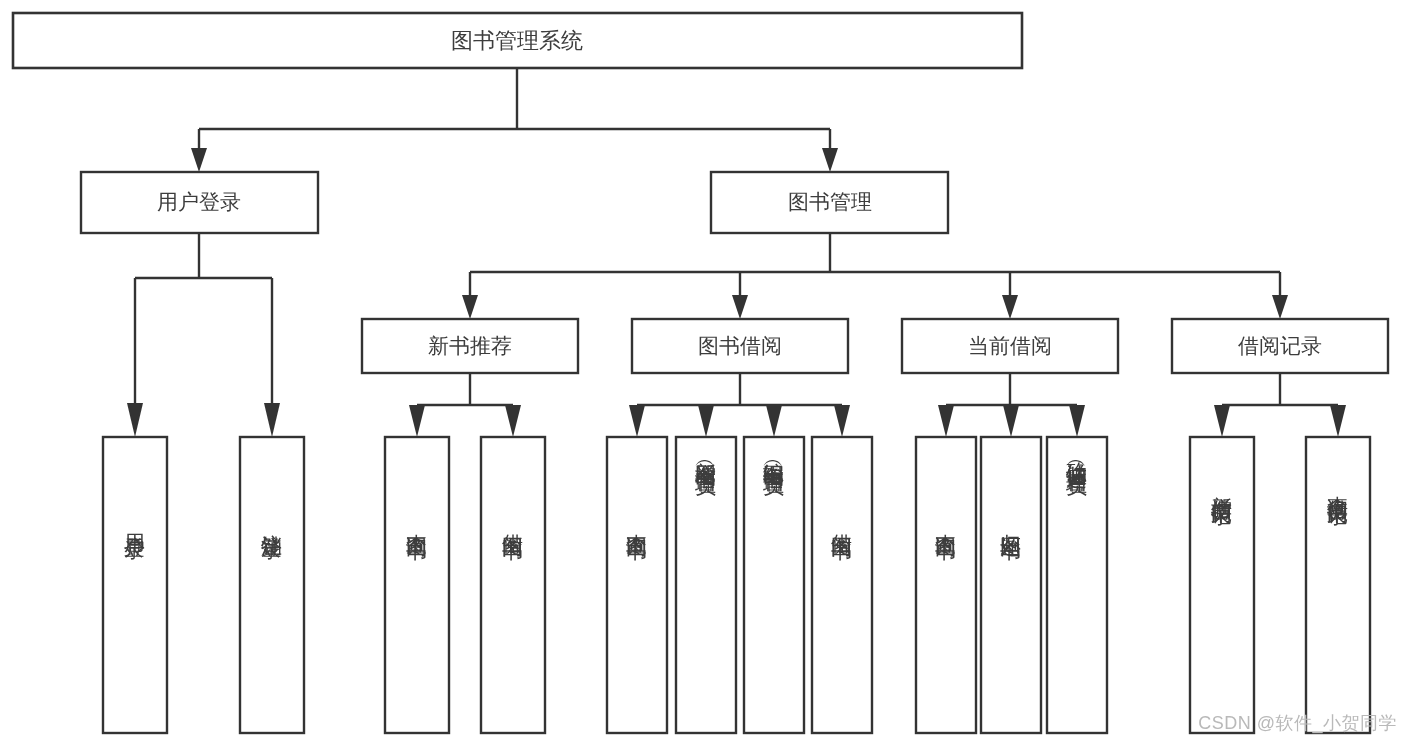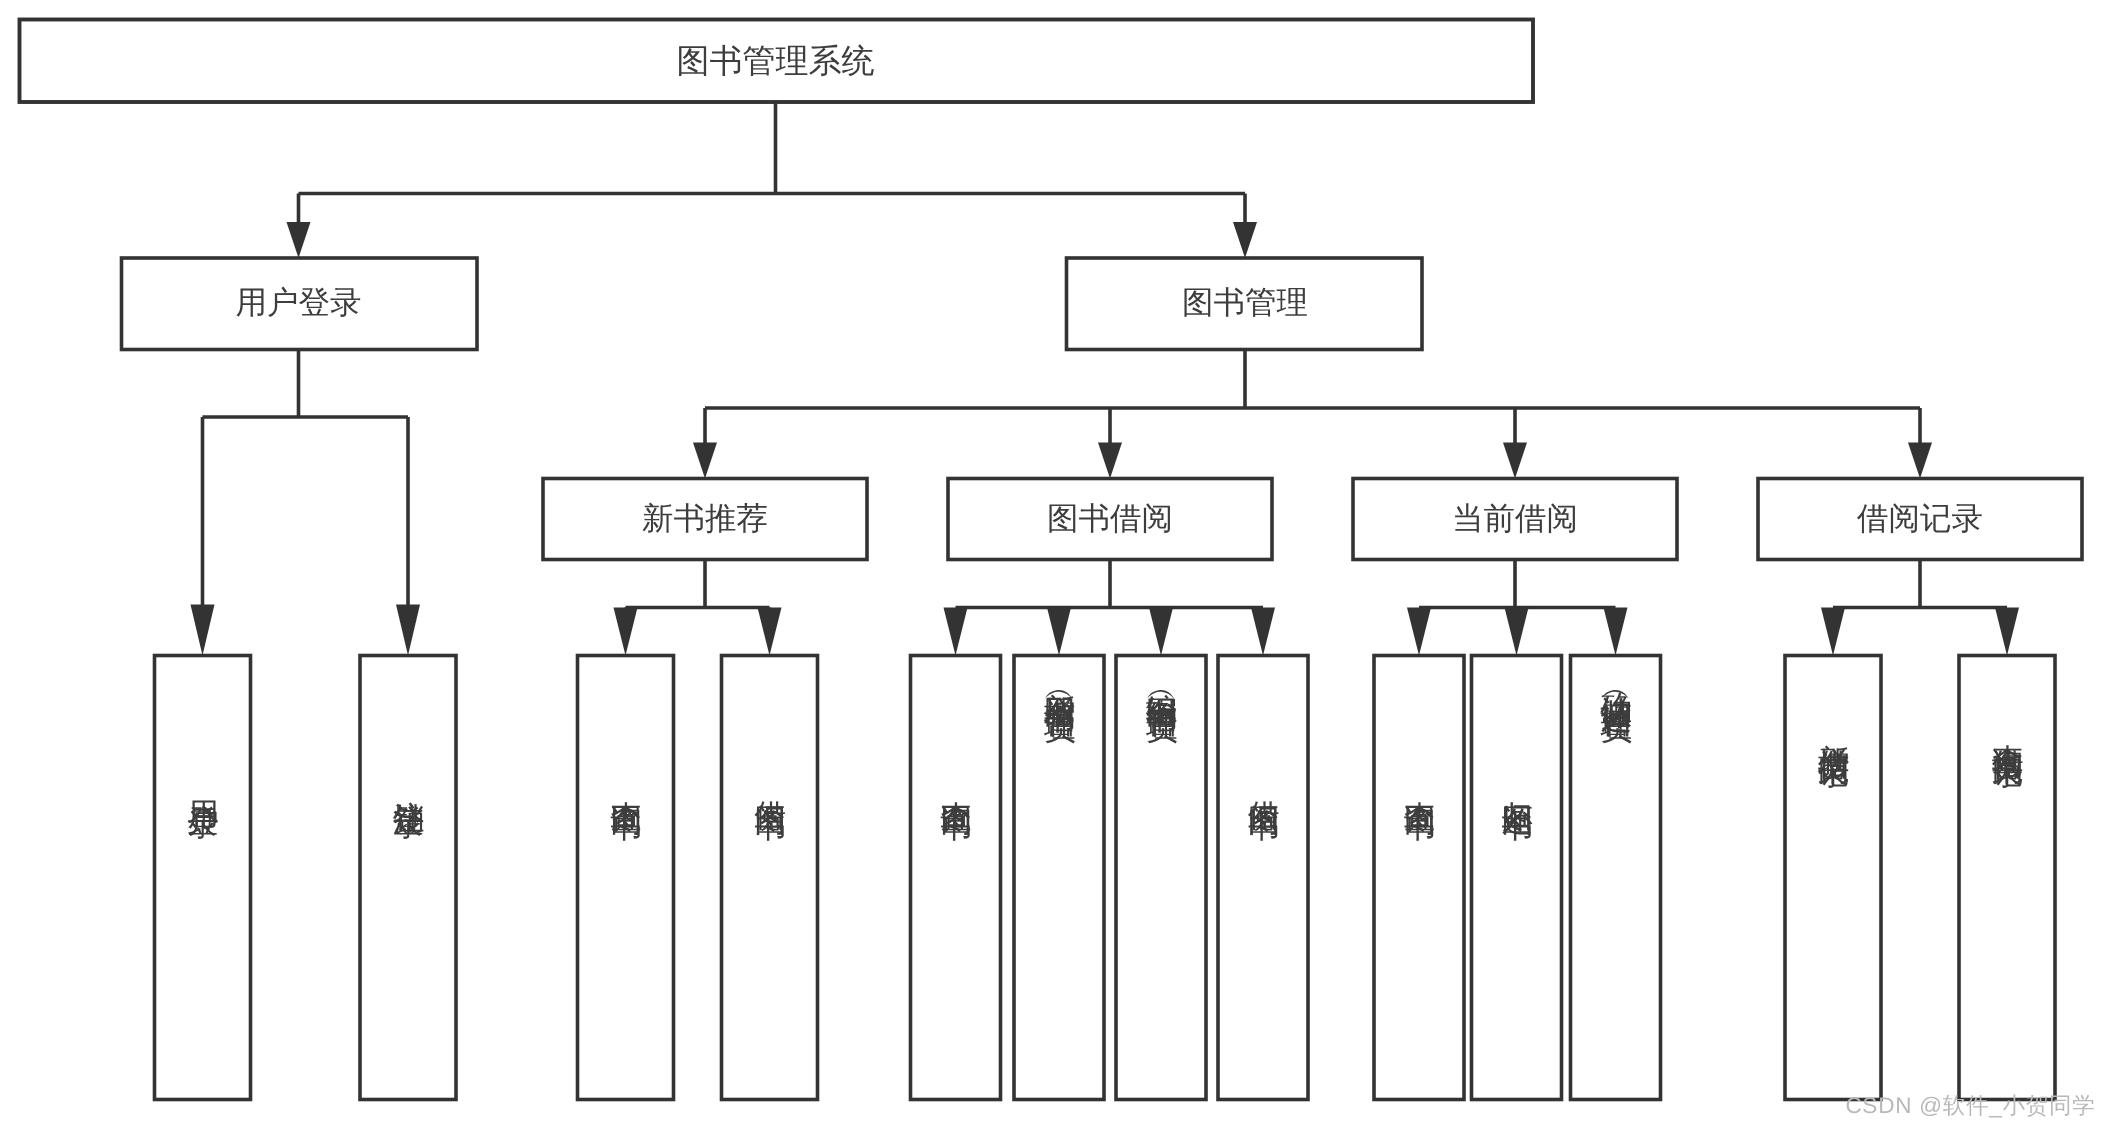--- a/index.html
+++ b/index.html
@@ -68,23 +68,23 @@
     font-family: "Liberation Sans", "DejaVu Sans", sans-serif;
     font-size: 21px;
     color: #3d3d3d;
     line-height: 1.0;
     letter-spacing: 2px;
     white-space: nowrap;
   }
   .watermark {
     position: absolute;
     right: 8px;
-    bottom: 0;
-    font-family: "Liberation Sans", "DejaVu Sans", sans-serif;
-    font-size: 15px;
+    bottom: 12px;
+    font-family: "Liberation Sans", "DejaVu Sans", sans-serif;
+    font-size: 18px;
     color: #b9b9b9;
     letter-spacing: 0.5px;
     white-space: nowrap;
   }
 </style>
 </head>
 <body>
 
 <div id="diagram-root">
 

